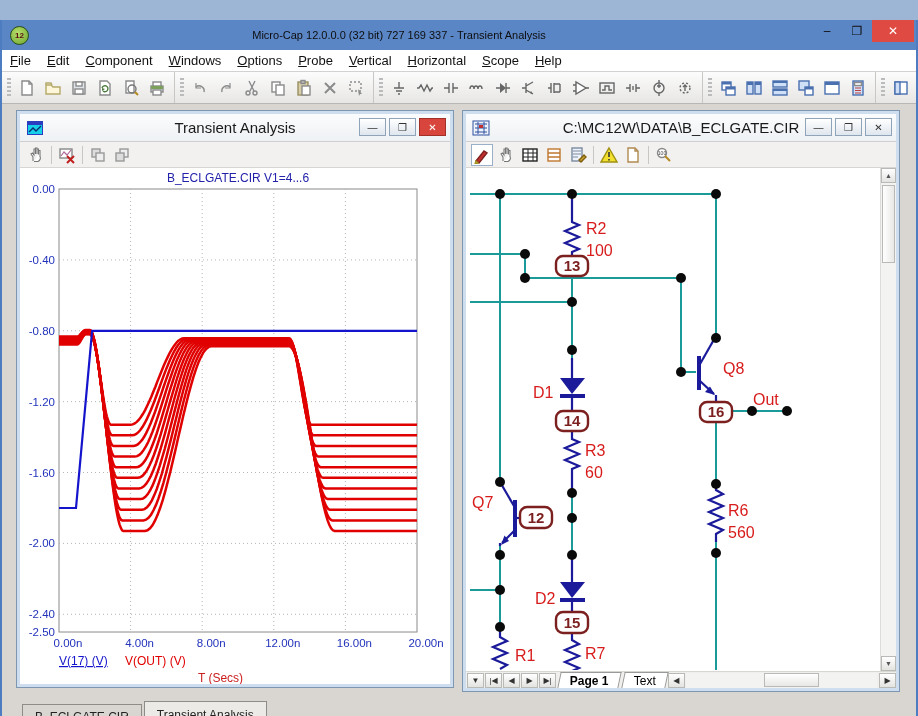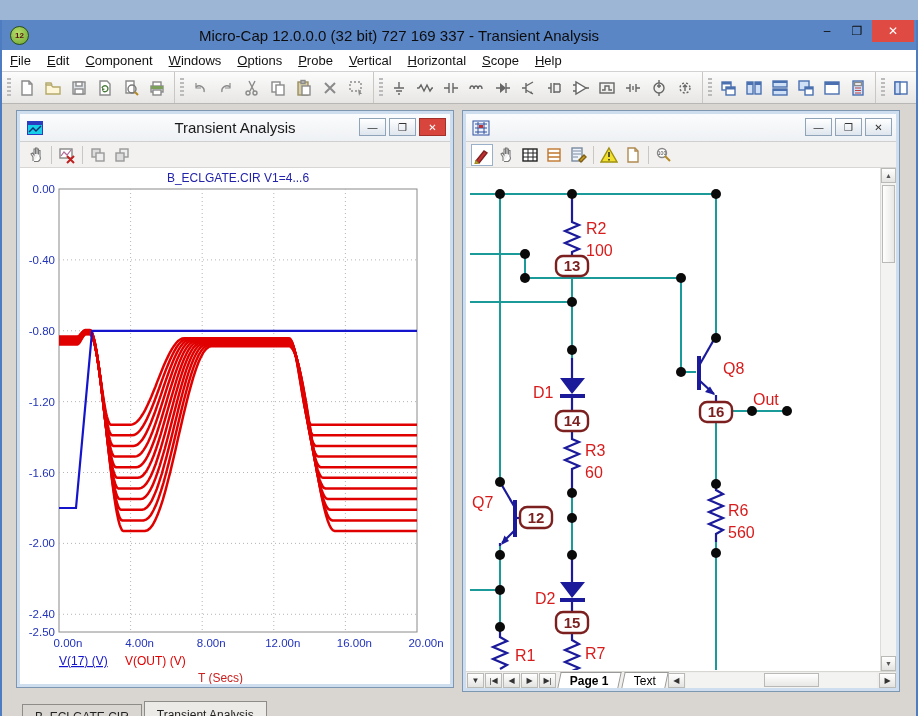--- a/index.html
+++ b/index.html
@@ -6,21 +6,21 @@
   *{box-sizing:border-box;}
   body{font-family:"Liberation Sans","DejaVu Sans",sans-serif;}
   .main{position:relative;width:918px;height:716px;background:#d9d6d2;overflow:hidden;
         border-left:2px solid #4d7dc0;border-right:2px solid #4d7dc0;margin-top:20px;}
   
   .titlebar{position:absolute;left:0;top:0;width:100%;height:30px;background:#5b86c6;
             display:flex;align-items:center;color:#111;}
   .app-icon{width:19px;height:19px;border-radius:50%;background:radial-gradient(circle at 40% 35%,#b8e06a,#6aa32f);
             border:1px solid #294d12;margin-left:8px;display:flex;align-items:center;justify-content:center;
             font-size:8px;font-weight:bold;color:#5a1010;}
-  .title-text{position:absolute;left:0;right:120px;text-align:center;font-size:15px;color:#0d0d0d;}
+  .title-text{position:absolute;left:0;right:120px;text-align:center;font-size:11px;color:#0d0d0d;}
   .winbtns{position:absolute;right:2px;top:0;display:flex;height:22px;}
   .winbtn{width:30px;height:22px;display:flex;align-items:center;justify-content:center;
           font-size:12px;color:#0d0d0d;}
   .winbtn.close{background:#df4a42;color:#fff;width:42px;font-weight:bold;}
   
   .menubar{position:absolute;left:0;top:30px;width:100%;height:22px;background:#fff;
            border-bottom:1px solid #d2d2d2;display:flex;align-items:center;font-size:13px;color:#111;}
   .menu-item{padding:2px 8px;cursor:default;}
   .menu-item u{text-decoration:underline;}
   
@@ -418,20 +418,21 @@
   </div>
 
   <div class="child" style="left:460px;top:90px;width:438px;height:582px;">
     <div class="frame"></div>
     <div class="ctitle">
       <svg class="cicon" viewBox="0 0 18 16">
         <rect x="1" y="1" width="16" height="14" fill="#eef2fa" stroke="#3050a0"></rect>
         <path d="M3,4 h12 M3,8 h12 M3,12 h12 M6,2 v12 M12,2 v12" stroke="#3050a0" stroke-width="1"></path>
         <rect x="7" y="5" width="4" height="3" fill="#c03030"></rect>
       </svg>
+      <div class="txt">C:\MC12W\DATA\B_ECLGATE.CIR</div>
       <div class="cbtns">
         <div class="cbtn">—</div>
         <div class="cbtn">❐</div>
         <div class="cbtn">✕</div>
       </div>
     </div>
     <div class="ctoolbar" id="schematic-toolbar">
         <div class="tbtn" style="background: rgb(255, 255, 255); border: 1px solid rgb(154, 176, 200);">
           <svg width="18" height="18" viewBox="0 0 18 18" fill="none" stroke="#8a8a8a" stroke-width="1.4">
             <path d="M3,15 l8,-10 3,2 -8,10 z" fill="#c03030" stroke="#802020"></path>

